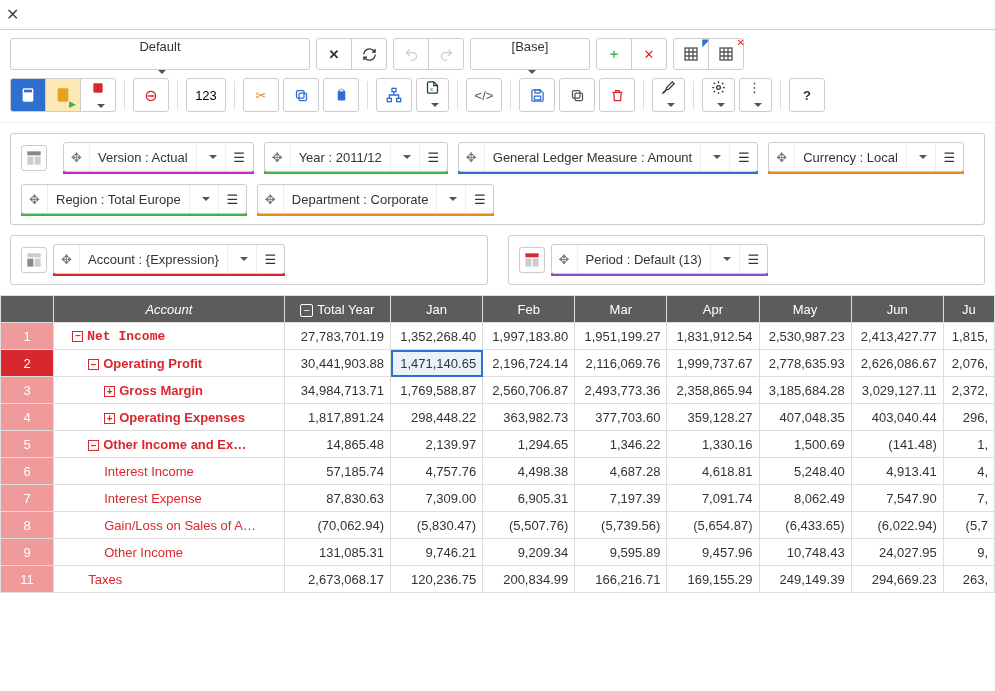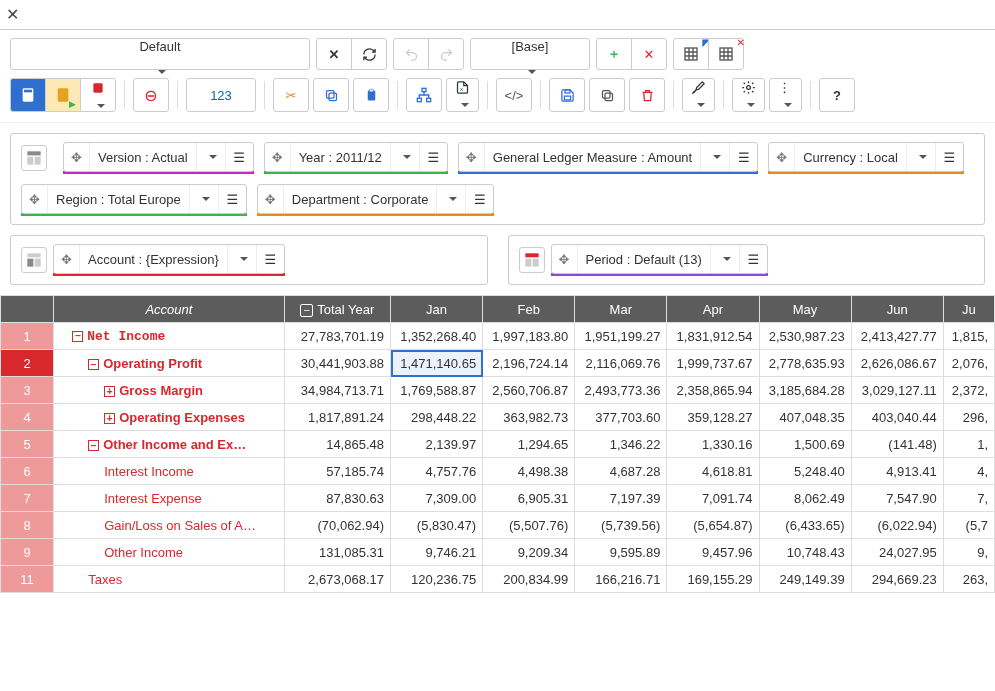--- a/index.html
+++ b/index.html
@@ -147,21 +147,21 @@
           <rect x="5" y="5" width="14" height="14" rx="2"></rect>
         </svg>
       <span class="caret" style="margin-left:2px"></span>
     </div>
   </div>
   <div class="divider"></div>
   <div class="btn icon-only">
       <span style="color:#d9272e;font-size:16px">⊖</span>
     </div>
   <div class="divider"></div>
-  <div class="btn" style="color:#0369a1;width:70px;justify-content:center">123</div>
+  <div class="btn" style="color:#000000;width:40px;justify-content:center">123</div>
   <div class="divider"></div>
   <div class="btn icon-only">
       <span class="orange">✂</span>
     </div>
   <div class="btn icon-only">
     <svg width="15" height="15" viewBox="0 0 24 24" fill="none" stroke="#2f6fd0" stroke-width="2">
         <rect x="8" y="8" width="12" height="12" rx="2"></rect>
         <rect x="4" y="4" width="12" height="12" rx="2"></rect>
       </svg>
   </div>

